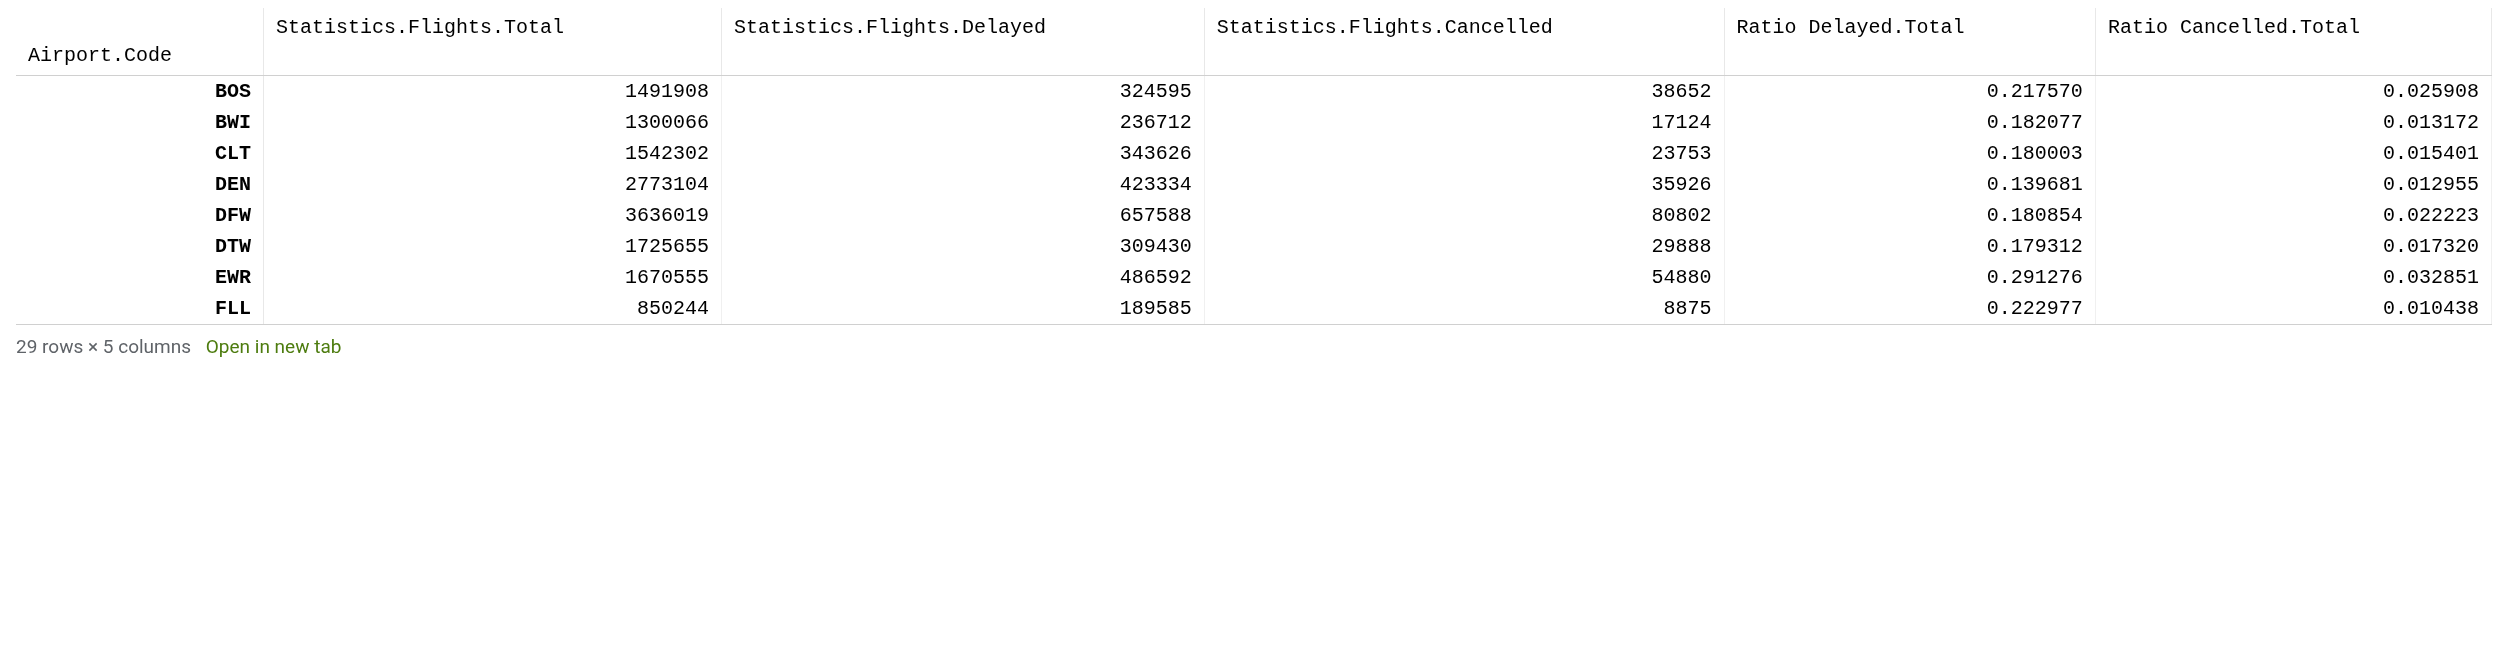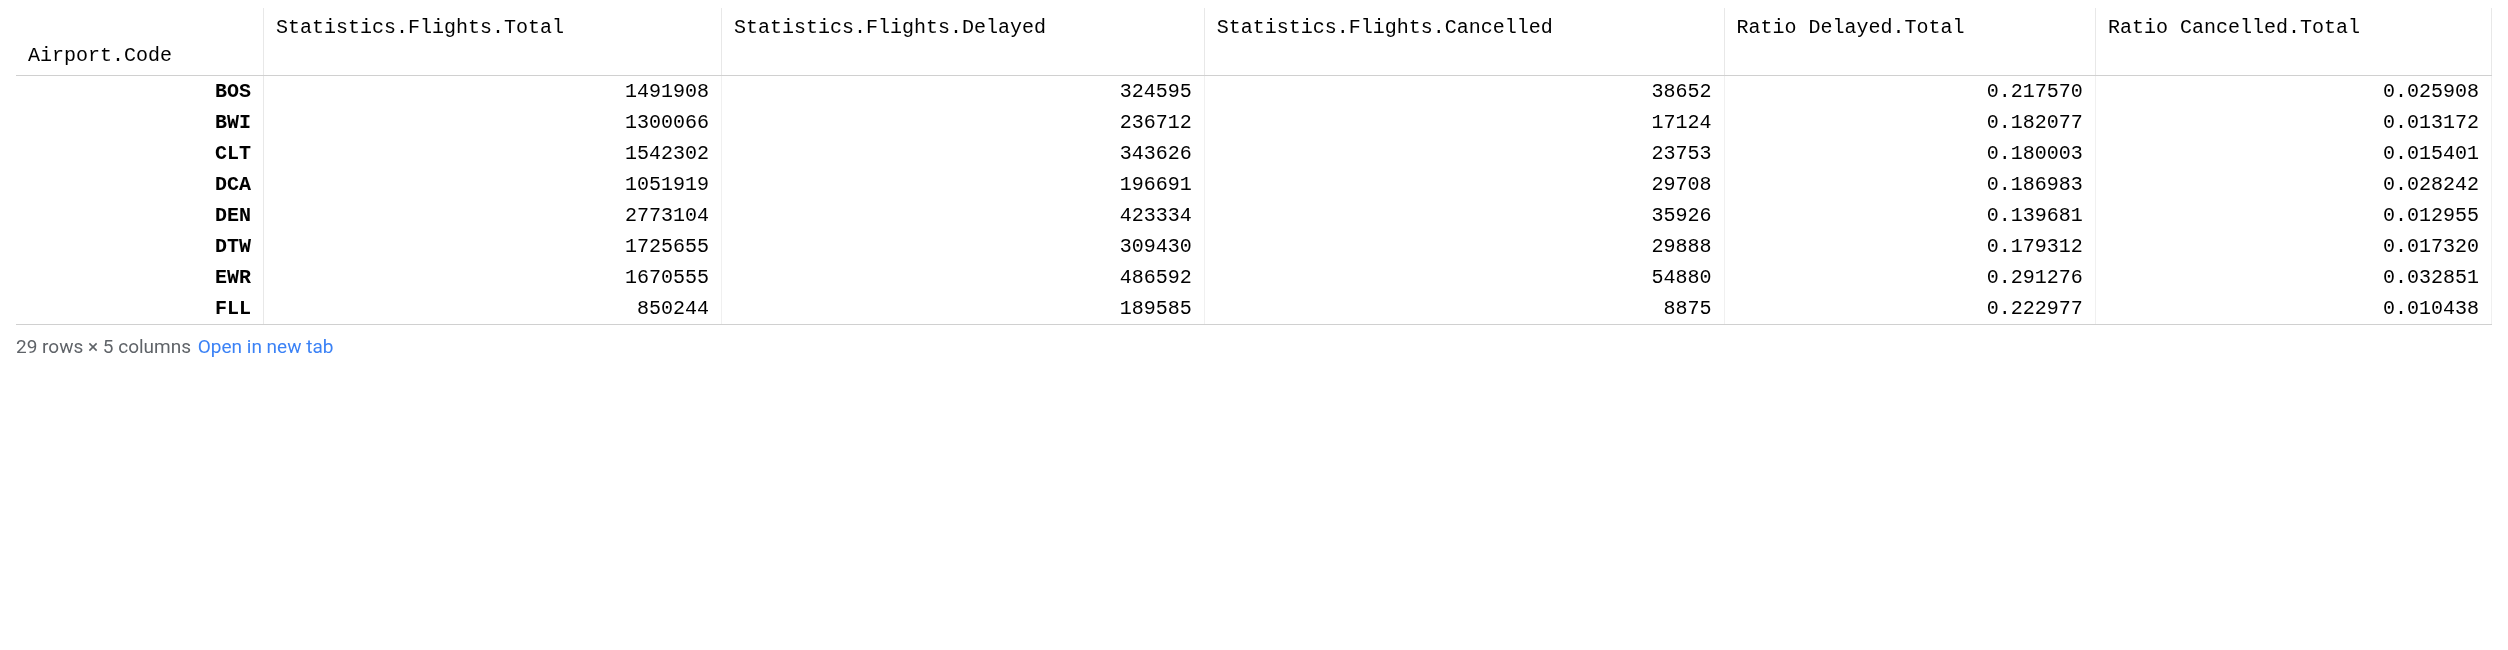--- a/index.html
+++ b/index.html
@@ -59,23 +59,23 @@
     col.c3 { width: 21%; }
     col.c4 { width: 15%; }
     col.c5 { width: 16%; }
     .footer {
       margin-top: 10px;
       font-family: -apple-system, BlinkMacSystemFont, "Segoe UI", Roboto, Helvetica, Arial, sans-serif;
       font-size: 19px;
       color: #5f6368;
     }
     .footer a {
-      color: #3b82f6;
+      color: #4d7c0f;
       text-decoration: none;
-      margin-left: 2px;
+      margin-left: 10px;
     }
   </style>
 </head>
 <body>
 
 <table>
   <colgroup>
     <col class="idx">
       <col class="c1">
       <col class="c2">
@@ -112,34 +112,34 @@
     </tr>
     <tr>
       <th>CLT</th>
       <td>1542302</td>
       <td>343626</td>
       <td>23753</td>
       <td>0.180003</td>
       <td>0.015401</td>
     </tr>
     <tr>
-      <th>DCA</th>
-      <td>1051919</td>
-      <td>196691</td>
-      <td>29708</td>
-      <td>0.186983</td>
-      <td>0.028242</td>
-    </tr>
-    <tr>
       <th>DEN</th>
       <td>2773104</td>
       <td>423334</td>
       <td>35926</td>
       <td>0.139681</td>
       <td>0.012955</td>
+    </tr>
+    <tr>
+      <th>DFW</th>
+      <td>3636019</td>
+      <td>657588</td>
+      <td>80802</td>
+      <td>0.180854</td>
+      <td>0.022223</td>
     </tr>
     <tr>
       <th>DTW</th>
       <td>1725655</td>
       <td>309430</td>
       <td>29888</td>
       <td>0.179312</td>
       <td>0.017320</td>
     </tr>
     <tr>

